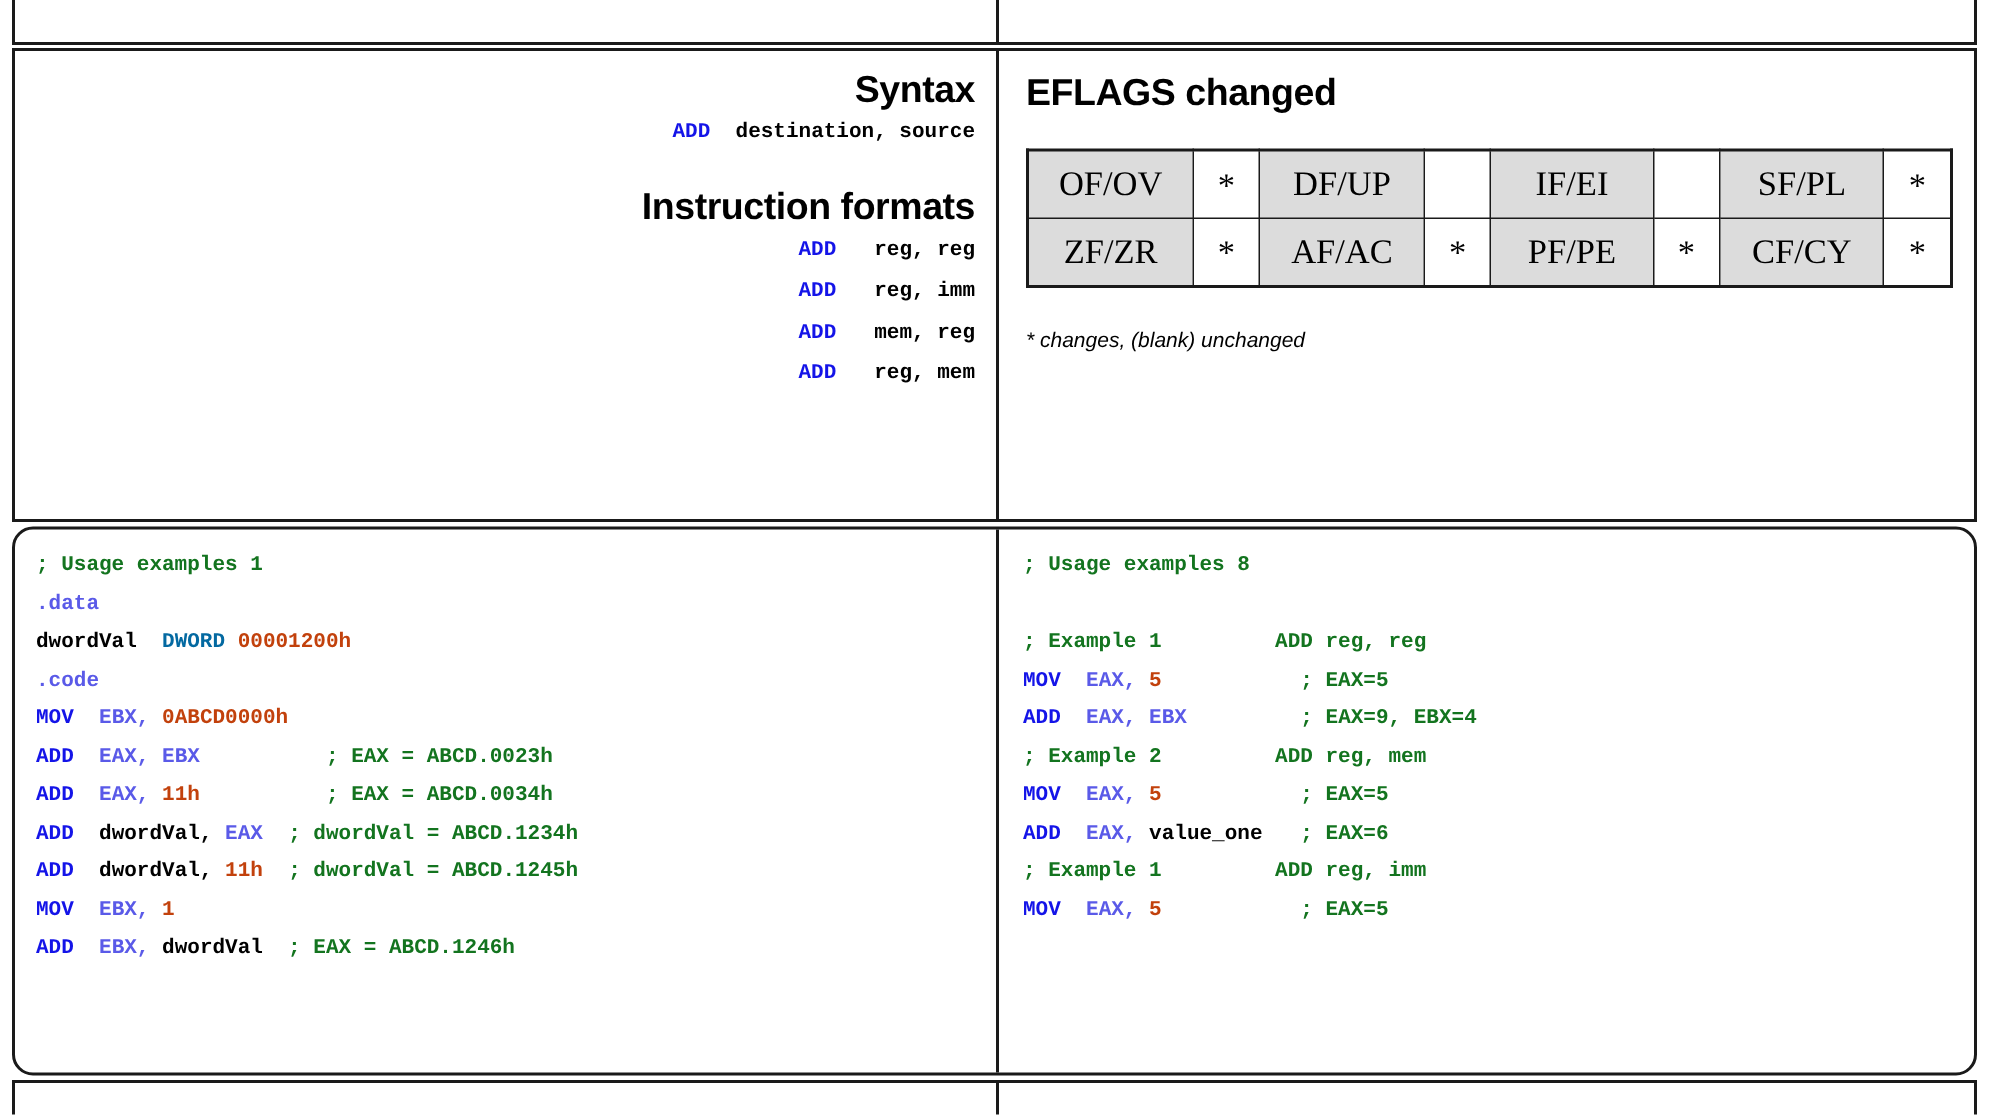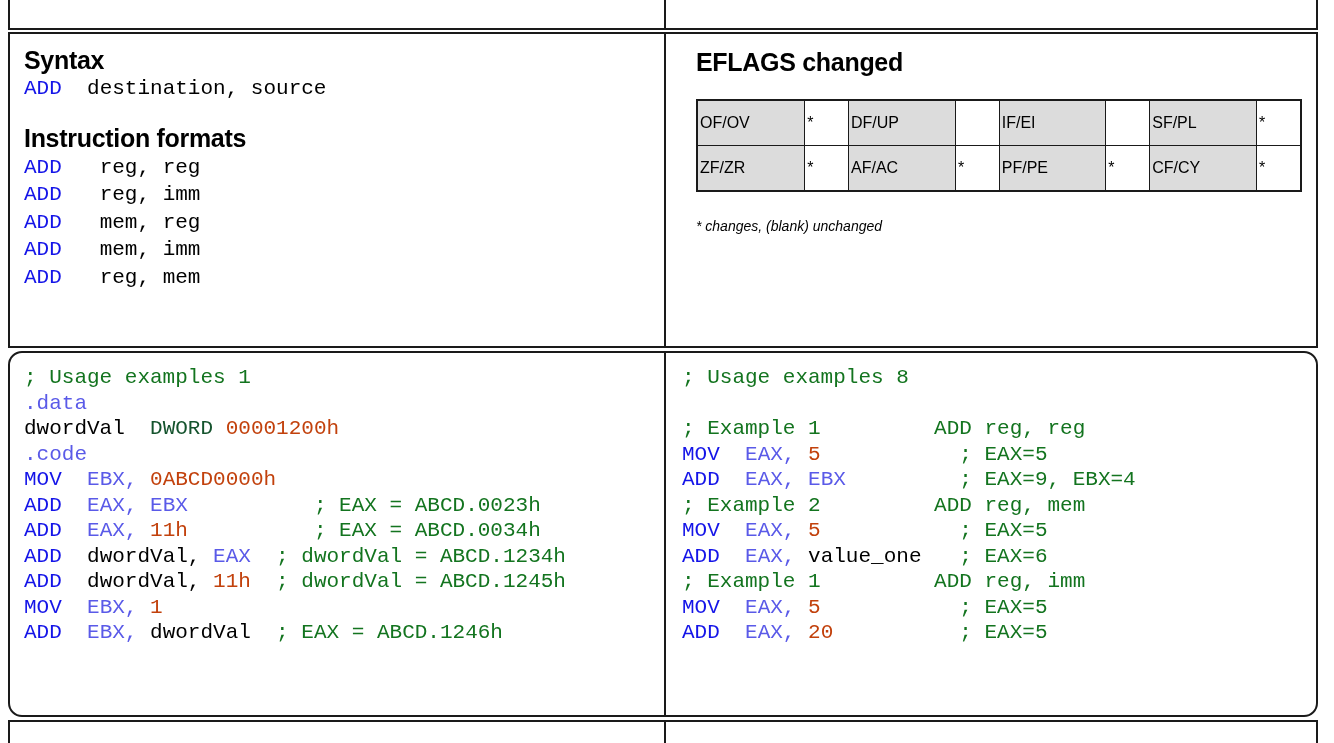--- a/index.html
+++ b/index.html
@@ -48,70 +48,71 @@
   .cell-right {
     flex: 1 1 auto;
     box-sizing: border-box;
     position: relative;
     overflow: hidden;
   }
 
   
   .pad {
     padding: 12px 14px 0 14px;
+    text-align: right;
   }
   h2.sec-title {
     font-family: "Liberation Sans", sans-serif;
     font-weight: bold;
     font-size: 25px;
     line-height: 29px;
     margin: 0 0 1px 0;
     letter-spacing: -0.3px;
     color: #000;
   }
   .gap {
     height: 22px;
   }
 
   
   .mono {
     font-family: "Liberation Mono", "DejaVu Sans Mono", monospace;
-    font-weight: normal;
-    font-size: 21px;
+    font-weight: bold;
+    font-size: 14px;
     line-height: 25.5px;
     white-space: pre;
     color: #000000;
   }
   .fmt-list .mono { line-height: 27.5px; }
 
   .op    { color: #1414e8; }   
   .reg   { color: #5a5ae8; text-align: right; }   
   .dir   { color: #5a5ae8; }
-  .type  { color: #14532d; }   
+  .type  { color: #0369a1; }   
   .num   { color: #c2410c; }   
   .cmt   { color: #13741f; }   
   .idn   { color: #000000; }
 
   
   .flags-wrap {
-    padding: 14px 14px 0 30px;
+    padding: 14px 14px 0 18px;
   }
   table.flags {
     border-collapse: collapse;
     border: 2px solid #1a1a1a;
     margin-top: 22px;
     table-layout: fixed;
   }
   table.flags td {
     border: 1px solid #1a1a1a;
     height: 44px;
-    text-align: left;
+    text-align: center;
     vertical-align: middle;
-    font-family: Liberation Sans, sans-serif;
-    font-size: 16px;
+    font-family: Liberation Serif, serif;
+    font-size: 23px;
     color: #000;
     padding: 0 2px;
   }
   td.lbl {
     background: #dcdcdc;
     width: 112px;
   }
   td.val {
     background: #ffffff;
     width: 45px;
@@ -149,21 +150,20 @@
         <div class="mono"><span class="op">ADD</span><span>  </span><span class="idn">destination, source</span></div>
 
         <div class="gap"></div>
 
         <h2 class="sec-title">Instruction formats</h2>
 
         <div class="fmt-list">
           <div class="mono"><span class="op">ADD</span><span>   </span><span class="idn">reg, reg</span></div>
           <div class="mono"><span class="op">ADD</span><span>   </span><span class="idn">reg, imm</span></div>
           <div class="mono"><span class="op">ADD</span><span>   </span><span class="idn">mem, reg</span></div>
-          <div class="mono"><span class="op">ADD</span><span>   </span><span class="idn">mem, imm</span></div>
           <div class="mono"><span class="op">ADD</span><span>   </span><span class="idn">reg, mem</span></div>
         </div>
       </div>
     </div>
 
     <div class="cell-right">
       <div class="flags-wrap">
         <h2 class="sec-title">EFLAGS changed</h2>
 
         <table class="flags">
@@ -219,21 +219,20 @@
         <div class="mono cmt">; Usage examples 8</div>
         <div class="mono">&nbsp;</div>
         <div class="mono"><span class="cmt">; Example 1</span><span>         </span><span class="cmt">ADD reg, reg</span></div>
         <div class="mono"><span class="op">MOV</span><span>  </span><span class="reg">EAX,</span><span> </span><span class="num">5</span><span>           </span><span class="cmt">; EAX=5</span></div>
         <div class="mono"><span class="op">ADD</span><span>  </span><span class="reg">EAX,</span><span> </span><span class="reg">EBX</span><span>         </span><span class="cmt">; EAX=9, EBX=4</span></div>
         <div class="mono"><span class="cmt">; Example 2</span><span>         </span><span class="cmt">ADD reg, mem</span></div>
         <div class="mono"><span class="op">MOV</span><span>  </span><span class="reg">EAX,</span><span> </span><span class="num">5</span><span>           </span><span class="cmt">; EAX=5</span></div>
         <div class="mono"><span class="op">ADD</span><span>  </span><span class="reg">EAX,</span><span> </span><span class="idn">value_one</span><span>   </span><span class="cmt">; EAX=6</span></div>
         <div class="mono"><span class="cmt">; Example 1</span><span>         </span><span class="cmt">ADD reg, imm</span></div>
         <div class="mono"><span class="op">MOV</span><span>  </span><span class="reg">EAX,</span><span> </span><span class="num">5</span><span>           </span><span class="cmt">; EAX=5</span></div>
-        <div class="mono"><span class="op">ADD</span><span>  </span><span class="reg">EAX,</span><span> </span><span class="num">20</span><span>          </span><span class="cmt">; EAX=5</span></div>
       </div>
     </div>
   </div>
 
   <div class="row row-bottom">
     <div class="cell-left"></div>
     <div class="cell-right"></div>
   </div>
 
 </div>

